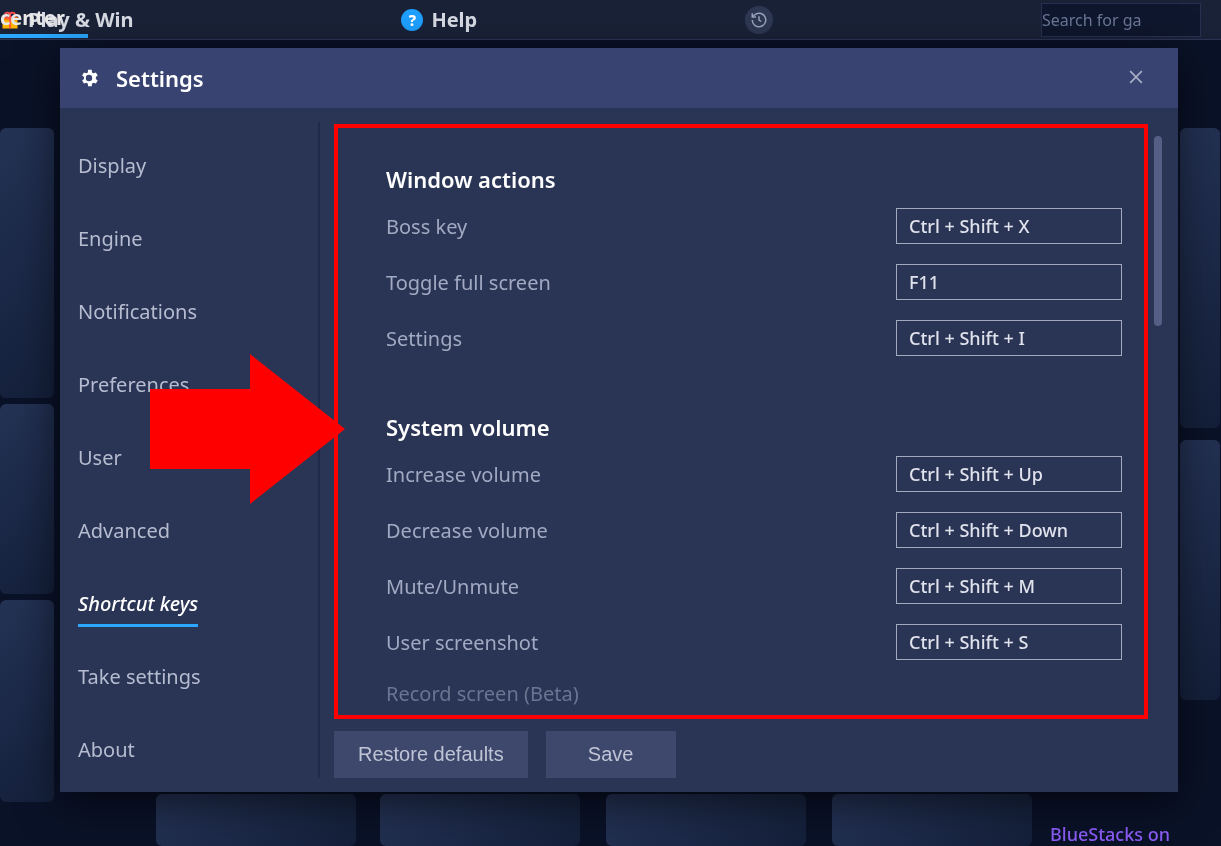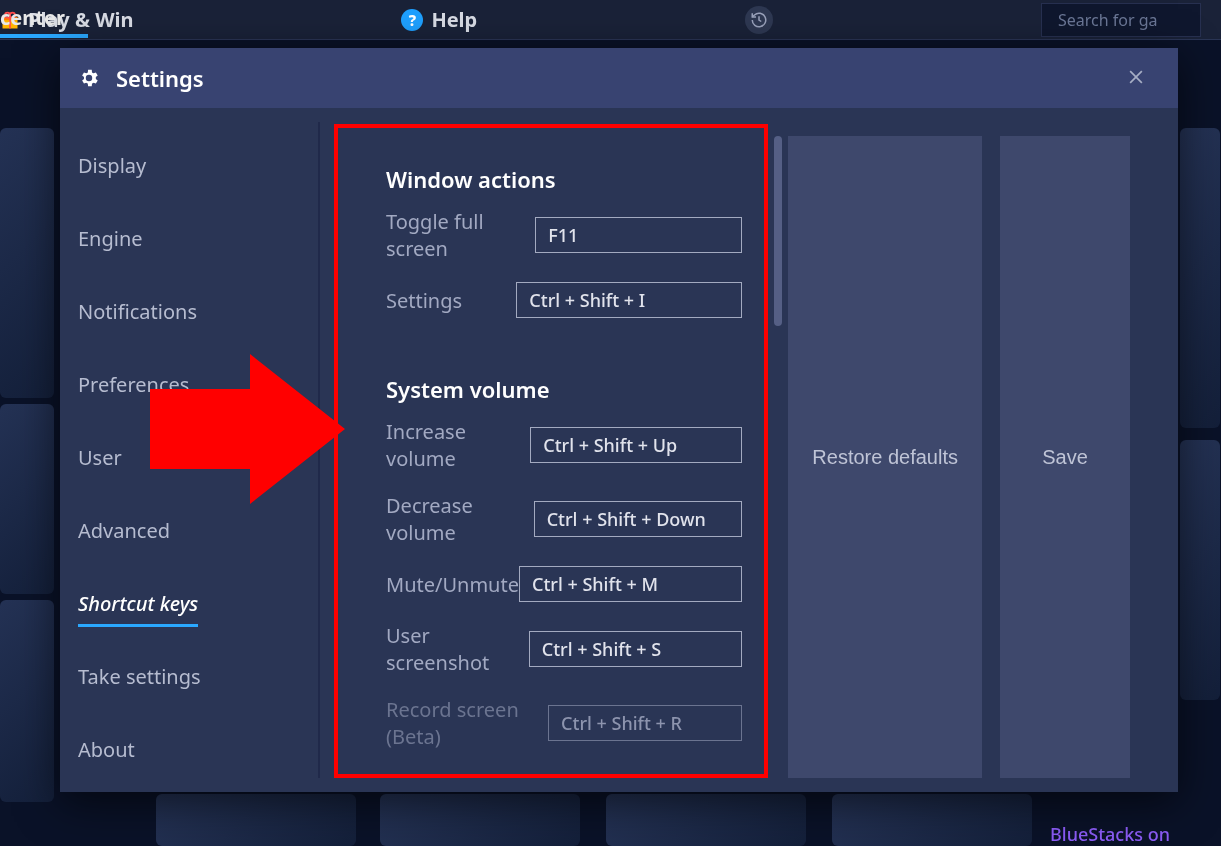--- a/index.html
+++ b/index.html
@@ -29,21 +29,21 @@
     position:absolute; left:0px; top:34px; width:88px; height:4px; background:#2aa8ff;
   }
 
   .top-link { display:flex; align-items:center; gap:8px; font-weight:700; font-size:20px; color:#d8dbe4; cursor:pointer; }
   .gift-icon { width:20px; height:20px; }
   .help-icon { width:22px; height:22px; border-radius:50%; background:#1ea0ff; display:flex; align-items:center; justify-content:center; color:#fff; font-weight:800; font-size:15px; }
   .history-icon { width:28px; height:28px; border-radius:50%; background:#2e3852; display:flex; align-items:center; justify-content:center; color:#aab0c2; }
 
   .search-area {
     width:160px; height:34px; background:#0f172e; border:1px solid #273050;
-    display:flex; align-items:center; padding:0 16px; color:#6b7796;
+    display:flex; align-items:center; padding:0 0; color:#6b7796;
     font-size:16px;
   }
 
   
   .modal {
     position:absolute;
     left:60px; top:48px;
     width:1118px; height:744px;
     background:#2a3555;
     box-shadow:0 10px 40px rgba(0,0,0,.6);
@@ -81,22 +81,22 @@
     background:#2aa8ff;
   }
 
   .divider {
     width:2px; background:#20294a; margin:14px 0 14px 0;
   }
 
   .main-pane {
     flex:1;
     position:relative;
-    padding:16px 30px 14px 14px;
-    display:flex; 
+    padding:16px 10px 14px 14px;
+    display:flex; flex-direction:column;
   }
 
   .scroll-region {
     flex:1;
     position:relative;
     min-height:0;
   }
 
   .red-box {
     position:absolute;
@@ -244,20 +244,26 @@
 
     <div class="divider"></div>
 
     <div class="main-pane">
       <div class="scroll-region">
         <div class="red-box">
 
           <div class="section-h">Window actions</div>
 
           <div class="row">
+            <div class="label">Boss key</div>
+            <div class="keybox">
+                <span>Ctrl + Shift + X</span>
+              </div>
+          </div>
+          <div class="row">
             <div class="label">Toggle full screen</div>
             <div class="keybox">
                 <span>F11</span>
               </div>
           </div>
           <div class="row">
             <div class="label">Settings</div>
             <div class="keybox">
                 <span>Ctrl + Shift + I</span>
               </div>
@@ -286,23 +292,20 @@
               </div>
           </div>
           <div class="row">
             <div class="label">User screenshot</div>
             <div class="keybox">
                 <span>Ctrl + Shift + S</span>
               </div>
           </div>
           <div class="row faded">
             <div class="label">Record screen (Beta)</div>
-            <div class="keybox">
-                <span>Ctrl + Shift + R</span>
-              </div>
           </div>
 
         </div>
         <div class="mini-scroll"></div>
       </div>
 
       <div class="footer">
         <button class="btn">Restore defaults</button>
         <button class="btn">Save</button>
       </div>

